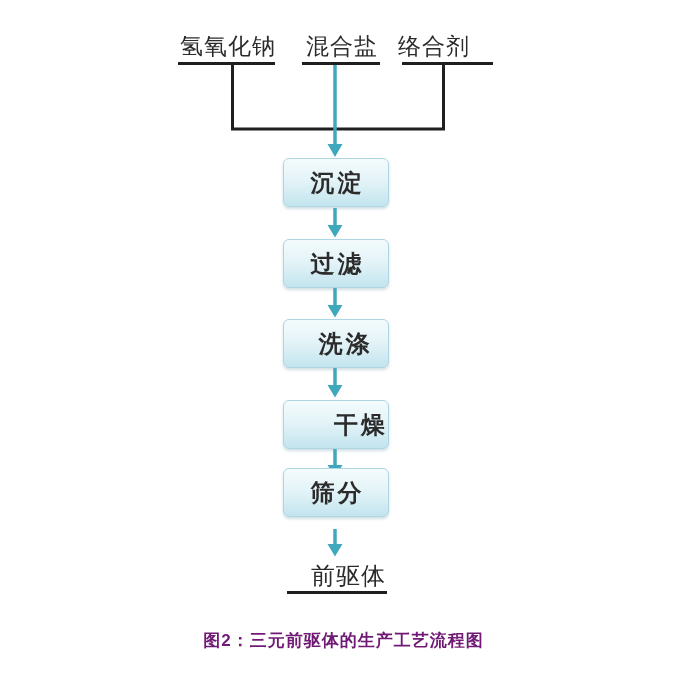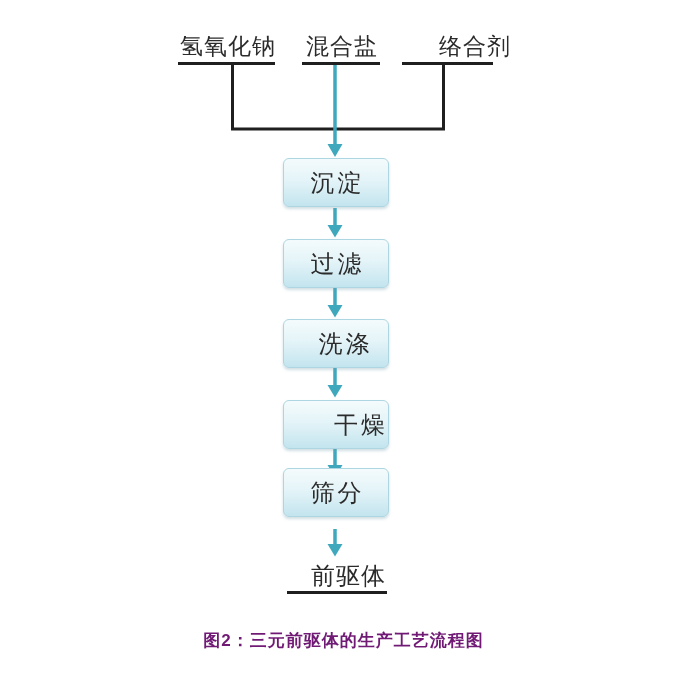--- a/index.html
+++ b/index.html
@@ -63,20 +63,21 @@
     box-shadow: 0 2px 3px rgba(120, 160, 175, 0.35);
     display: flex;
     align-items: center;
     justify-content: center;
     font-size: 24px;
     color: var(--text, #2b2b2b);
     letter-spacing: 3px;
   }
   .step-box .label {
     margin-left: 3px; 
+    font-weight: bold;
   }
   .output-label {
     position: absolute;
     left: 286px;
     top: 560px;
     width: 100px;
     text-align: right;
     font-size: 24px;
     color: var(--text, #2b2b2b);
     letter-spacing: 1px;
@@ -129,21 +130,21 @@
     </g>
 
     <g>
       <line class="arrow-line" x1="335" y1="529" x2="335" y2="546"></line>
       <polygon class="arrow-head" points="327.5,544 342.5,544 335,556.5"></polygon>
     </g>
   </svg>
 
   <div class="input-label" style="left:178px; top:31px; width:100px;">氢氧化钠</div>
   <div class="input-label" style="left:292px; top:31px; width:100px;font-family:Liberation Mono, monospace;">混合盐</div>
-  <div class="input-label" style="left:425px; top:31px; width:100px;">络合剂</div>
+  <div class="input-label" style="left:384px; top:31px; width:100px;">络合剂</div>
 
   <div class="hline" style="left:178px; top:62px; width:97px;"></div>
   <div class="hline" style="left:302px; top:62px; width:78px;"></div>
   <div class="hline" style="left:402px; top:62px; width:91px;"></div>
 
   <div class="step-box" style="top:158px;">
     <span class="label">沉淀</span>
   </div>
   <div class="step-box" style="top:239px;">
     <span class="label">过滤</span>

